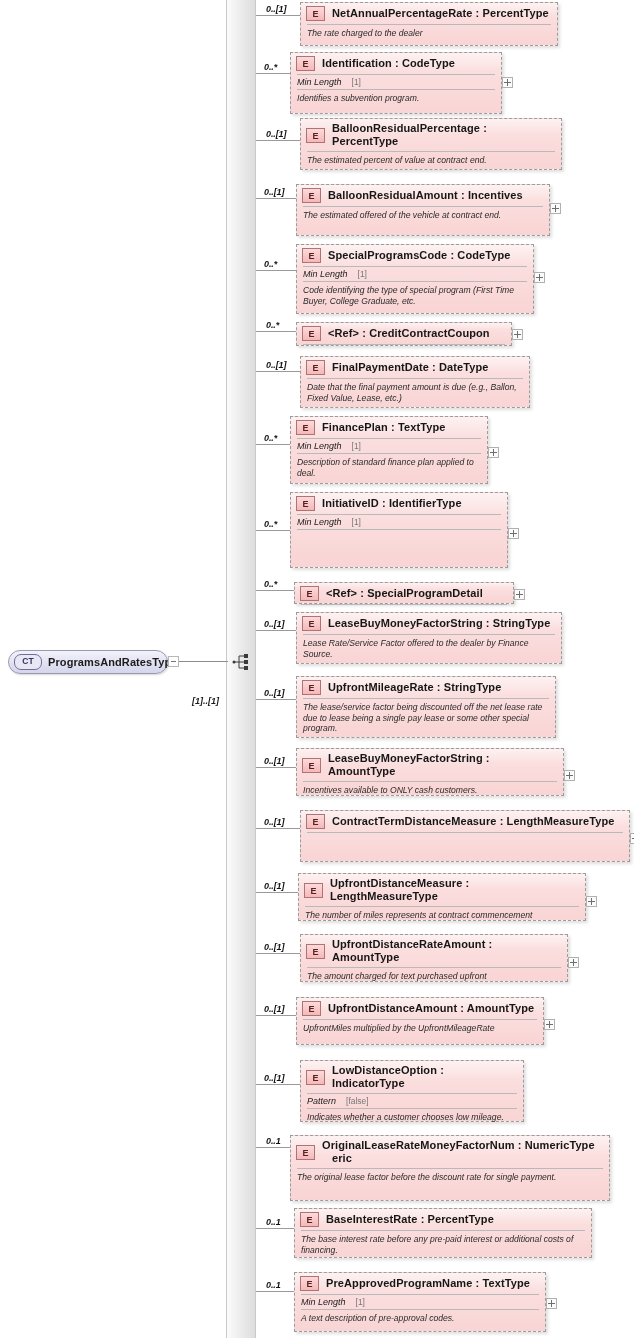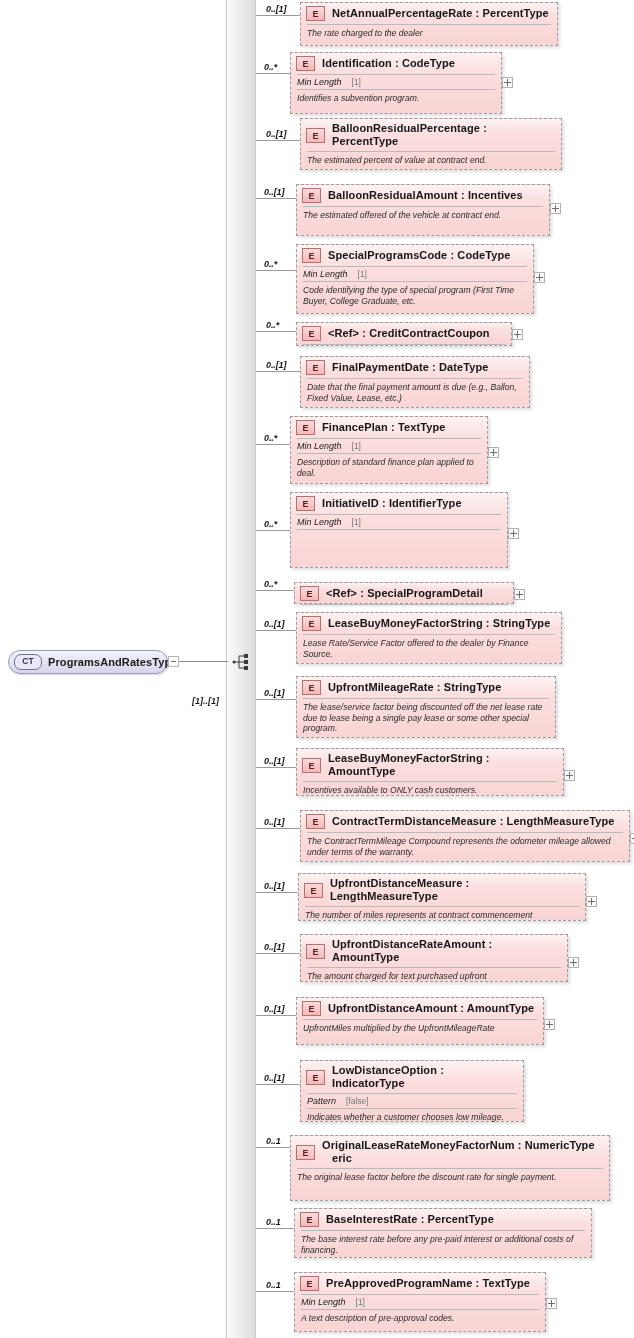--- a/index.html
+++ b/index.html
@@ -338,21 +338,20 @@
       </div>
       <div class="plus" style="left: 564px; top: 770px;"></div>
       <div class="hline" style="left: 256px; top: 828px; width: 44px;"></div>
       <div class="card" style="left: 264px; top: 817px;">0..[1]</div>
       <div class="ebox" style="left: 300px; top: 810px; width: 330px; height: 52px;">
         <div class="head">
           <span class="e-badge">E</span>
           <span class="e-title">ContractTermDistanceMeasure : LengthMeasureType</span>
         </div>
         <div class="sep"></div>
-        <div class="doc">The ContractTermMileage Compound represents the odometer mileage allowed under terms of the warranty.</div>
       </div>
       <div class="plus" style="left: 630px; top: 833px;"></div>
       <div class="hline" style="left: 256px; top: 892px; width: 42px;"></div>
       <div class="card" style="left: 264px; top: 881px;">0..[1]</div>
       <div class="ebox" style="left: 298px; top: 873px; width: 288px; height: 48px;">
         <div class="head">
           <span class="e-badge">E</span>
           <span class="e-title">UpfrontDistanceMeasure : LengthMeasureType</span>
         </div>
         <div class="sep"></div>

